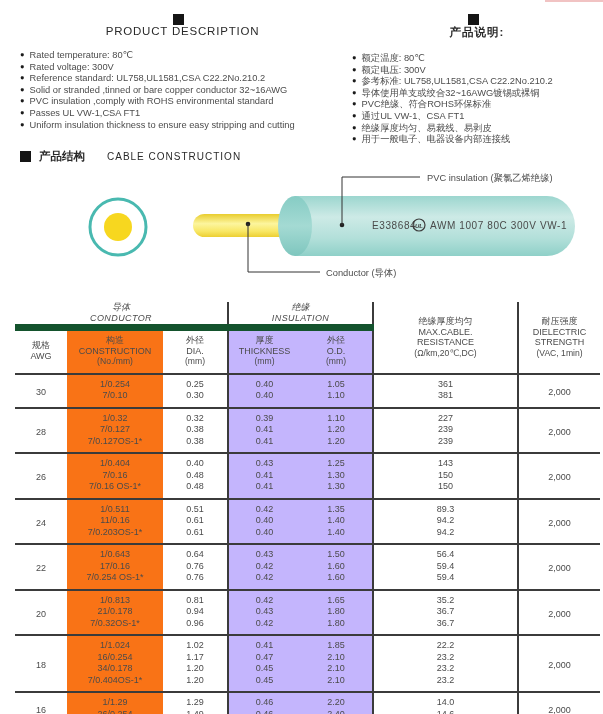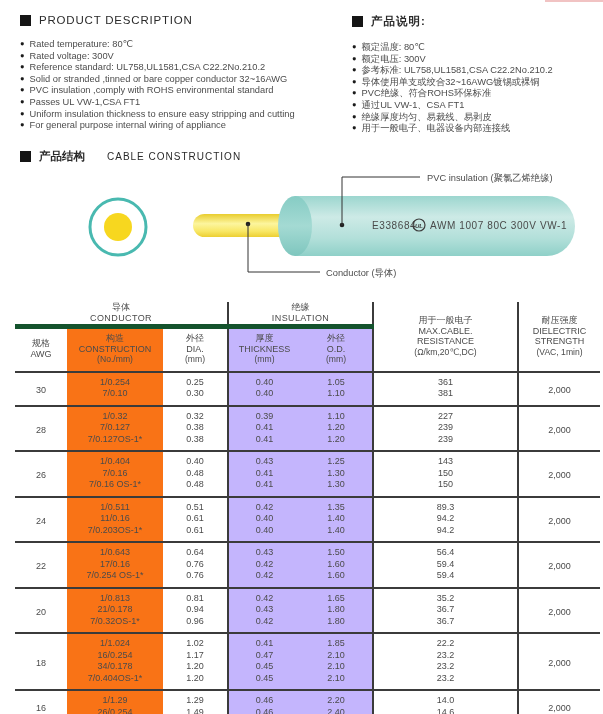--- a/index.html
+++ b/index.html
@@ -4,37 +4,37 @@
 <style>
   html,body{margin:0;padding:0;background:#fff;}
   .page{position:relative;width:603px;height:714px;background:#fff;overflow:hidden;
         font-family:"Liberation Sans","DejaVu Sans",sans-serif;color:#4b4b4b;}
   .red-sliver{position:absolute;top:0;left:545px;width:58px;height:2px;background:rgba(224,122,122,.45);}
 
   
   .sec{position:absolute;top:14px;}
   .sec-left{left:20px;width:325px;}
   .sec-right{left:352px;width:250px;}
-  .sec-head{display:flex;align-items:center;font-size:11.5px;letter-spacing:.8px;color:#2a2a2a;}
+  .sec-head{display:flex;align-items:center;font-size:11.5px;letter-spacing:.8px;color:#2a2a2a;flex-direction:column;}
   .sec-right .sec-head{font-weight:bold;letter-spacing:1px;}
   .sq{display:inline-block;width:11px;height:11px;background:#151515;margin-right:8px;flex:0 0 auto;}
   ul.blist{list-style:none;margin:13px 0 0 0;padding:0;}
   ul.blist li{font-size:9.3px;line-height:11.6px;white-space:nowrap;color:#4c4c4c;}
   ul.blist .blt{font-size:7.5px;margin-right:5px;position:relative;top:-1px;color:#1b1b1b;}
 
   
   .cons-head{position:absolute;left:20px;top:149px;display:flex;align-items:center;color:#2a2a2a;text-align:center;}
   .cons-head .cn{font-size:11.5px;font-weight:bold;}
   .cons-head .en{font-size:10px;letter-spacing:1px;margin-left:22px;}
   .diagram{position:absolute;left:0;top:165px;}
 
   
   table.spec{position:absolute;left:15px;top:302px;width:585px;border-collapse:collapse;table-layout:fixed;}
   table.spec th,table.spec td{font-weight:normal;text-align:center;padding:0;font-size:9px;color:#4b4b4b;}
-  th.grp{padding:2px 0 3px;line-height:11px;border-bottom:5px solid #14532d;}
+  th.grp{padding:2px 0 3px;line-height:11px;border-bottom:7px solid #14532d;font-style:italic;}
   th.grp .en{letter-spacing:.4px;}
   tr.sub-row th{line-height:10.5px;padding:4px 0 6px;}
   th .unit{font-size:8.6px;}
   .hb{border-bottom:2px solid #3b3b3b;}
   .vr{border-right:2px solid #3b3b3b;}
   th.span2{line-height:10.5px;vertical-align:middle;}
   td{line-height:11.5px;}
   tr.group-first td{border-top:2px solid #3b3b3b;padding-top:4px;}
   tr.group-last td{padding-bottom:5px;}
   td.awg,td.diel{vertical-align:middle;}
@@ -53,21 +53,20 @@
       <span>PRODUCT  DESCRIPTION</span>
     </div>
     <ul class="blist" id="desc-list">
         <li><span class="blt">●</span><span>Rated temperature: 80℃</span></li>
         <li><span class="blt">●</span><span>Rated voltage: 300V</span></li>
         <li><span class="blt">●</span><span>Reference standard: UL758,UL1581,CSA C22.2No.210.2</span></li>
         <li><span class="blt">●</span><span>Solid or stranded ,tinned or bare copper conductor 32~16AWG</span></li>
         <li><span class="blt">●</span><span>PVC insulation ,comply with ROHS environmental standard</span></li>
         <li><span class="blt">●</span><span>Passes UL VW-1,CSA FT1</span></li>
         <li><span class="blt">●</span><span>Uniform insulation thickness to ensure easy stripping and cutting</span></li>
-        <li><span class="blt">●</span><span>For general purpose internal wiring of appliance</span></li>
       </ul>
   </div>
 
   <div class="sec sec-right">
     <div class="sec-head">
       <span class="sq"></span>
       <span>产品说明:</span>
     </div>
     <ul class="blist" id="notes-list">
         <li><span class="blt">●</span><span>额定温度: 80℃</span></li>
@@ -154,21 +153,21 @@
       <tr>
         <th colspan="3" class="grp vr">
           <div>导体</div>
           <div class="en">CONDUCTOR</div>
         </th>
         <th colspan="2" class="grp vr">
           <div>绝缘</div>
           <div class="en">INSULATION</div>
         </th>
         <th rowspan="2" class="hb vr span2">
-          <div>用于一般电子</div>
+          <div>绝缘厚度均匀</div>
           <div>MAX.CABLE.</div>
           <div>RESISTANCE</div>
           <div class="unit">(Ω/km,20℃,DC)</div>
         </th>
         <th rowspan="2" class="hb span2">
           <div>耐压强度</div>
           <div>DIELECTRIC</div>
           <div>STRENGTH</div>
           <div class="unit">(VAC, 1min)</div>
         </th>

